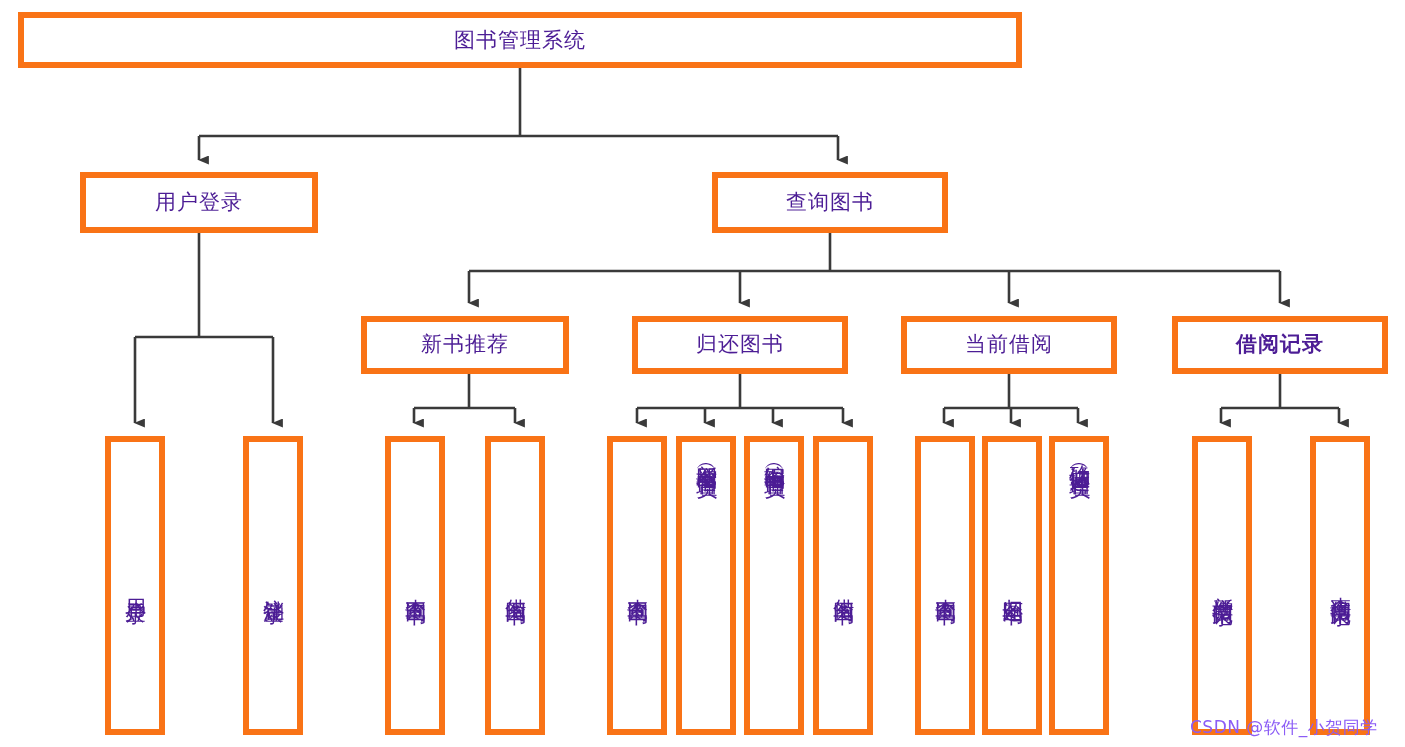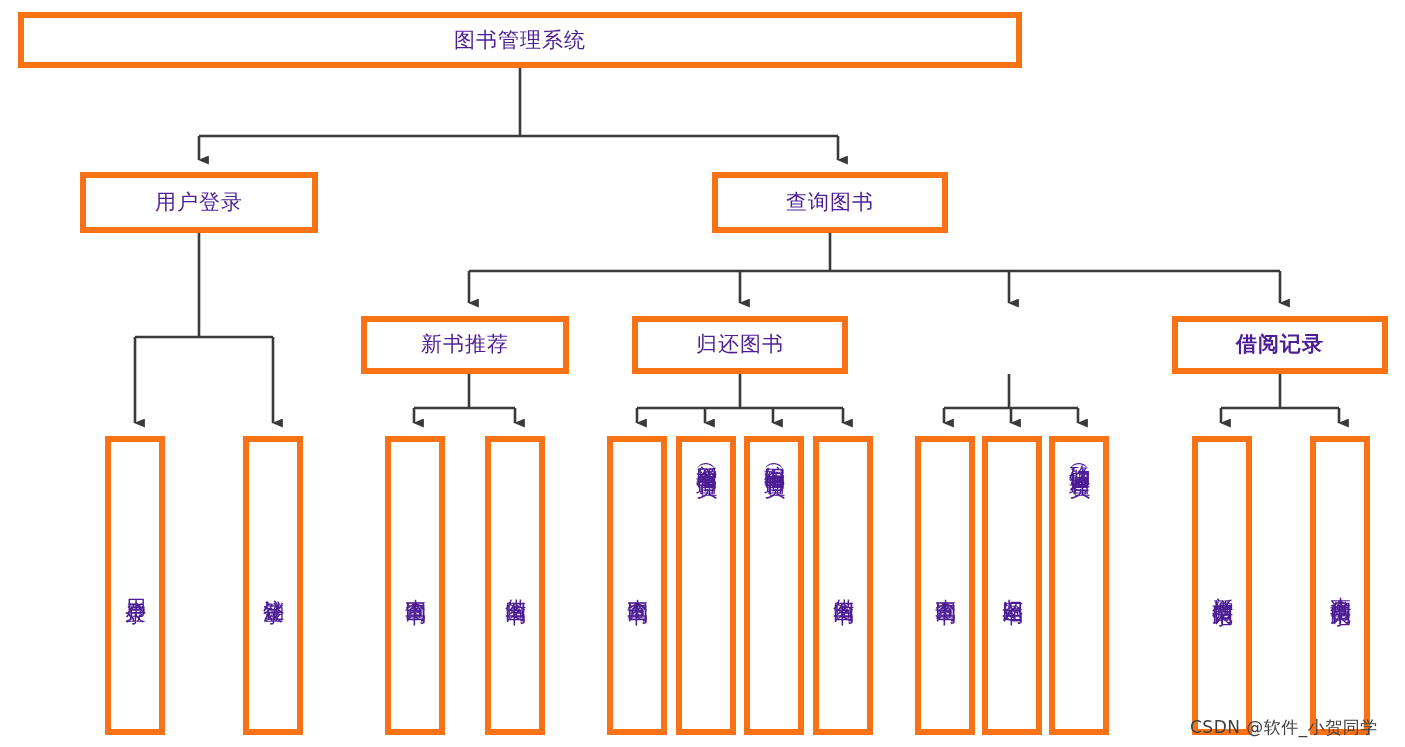--- a/index.html
+++ b/index.html
@@ -53,21 +53,21 @@
   .node.v.toptext{
     justify-content:flex-start;
   }
   .label{
     display:block;
     white-space:pre;
   }
   .watermark{
     position:absolute;
     font-size:17px;
-    color:#404040;
+    color:#8b5cf6;
     letter-spacing:0.5px;
     white-space:pre;
     user-select:none;
   }
 </style>
 </head>
 <body>
 
 <div id="stage">
 
@@ -131,20 +131,23 @@
   <div class="node h" style="left:712px; top:172px; width:236px; height:61px;">
     <span class="label">查询图书</span>
   </div>
 
   <div class="node h" style="left:361px; top:316px; width:208px; height:58px;">
     <span class="label">新书推荐</span>
   </div>
   <div class="node h" style="left:632px; top:316px; width:216px; height:58px;">
     <span class="label">归还图书</span>
   </div>
+  <div class="node h" style="left:901px; top:316px; width:216px; height:58px;">
+    <span class="label">当前借阅</span>
+  </div>
   <div class="node h" style="left:1172px; top:316px; width:216px; height:58px;font-weight:bold;">
     <span class="label">借阅记录</span>
   </div>
 
   <div class="node v" style="left:105px; top:436px; width:60px; height:299px;">
     <span class="label">用户登录</span>
   </div>
   <div class="node v" style="left:243px; top:436px; width:60px; height:299px;">
     <span class="label">注销登录</span>
   </div>

